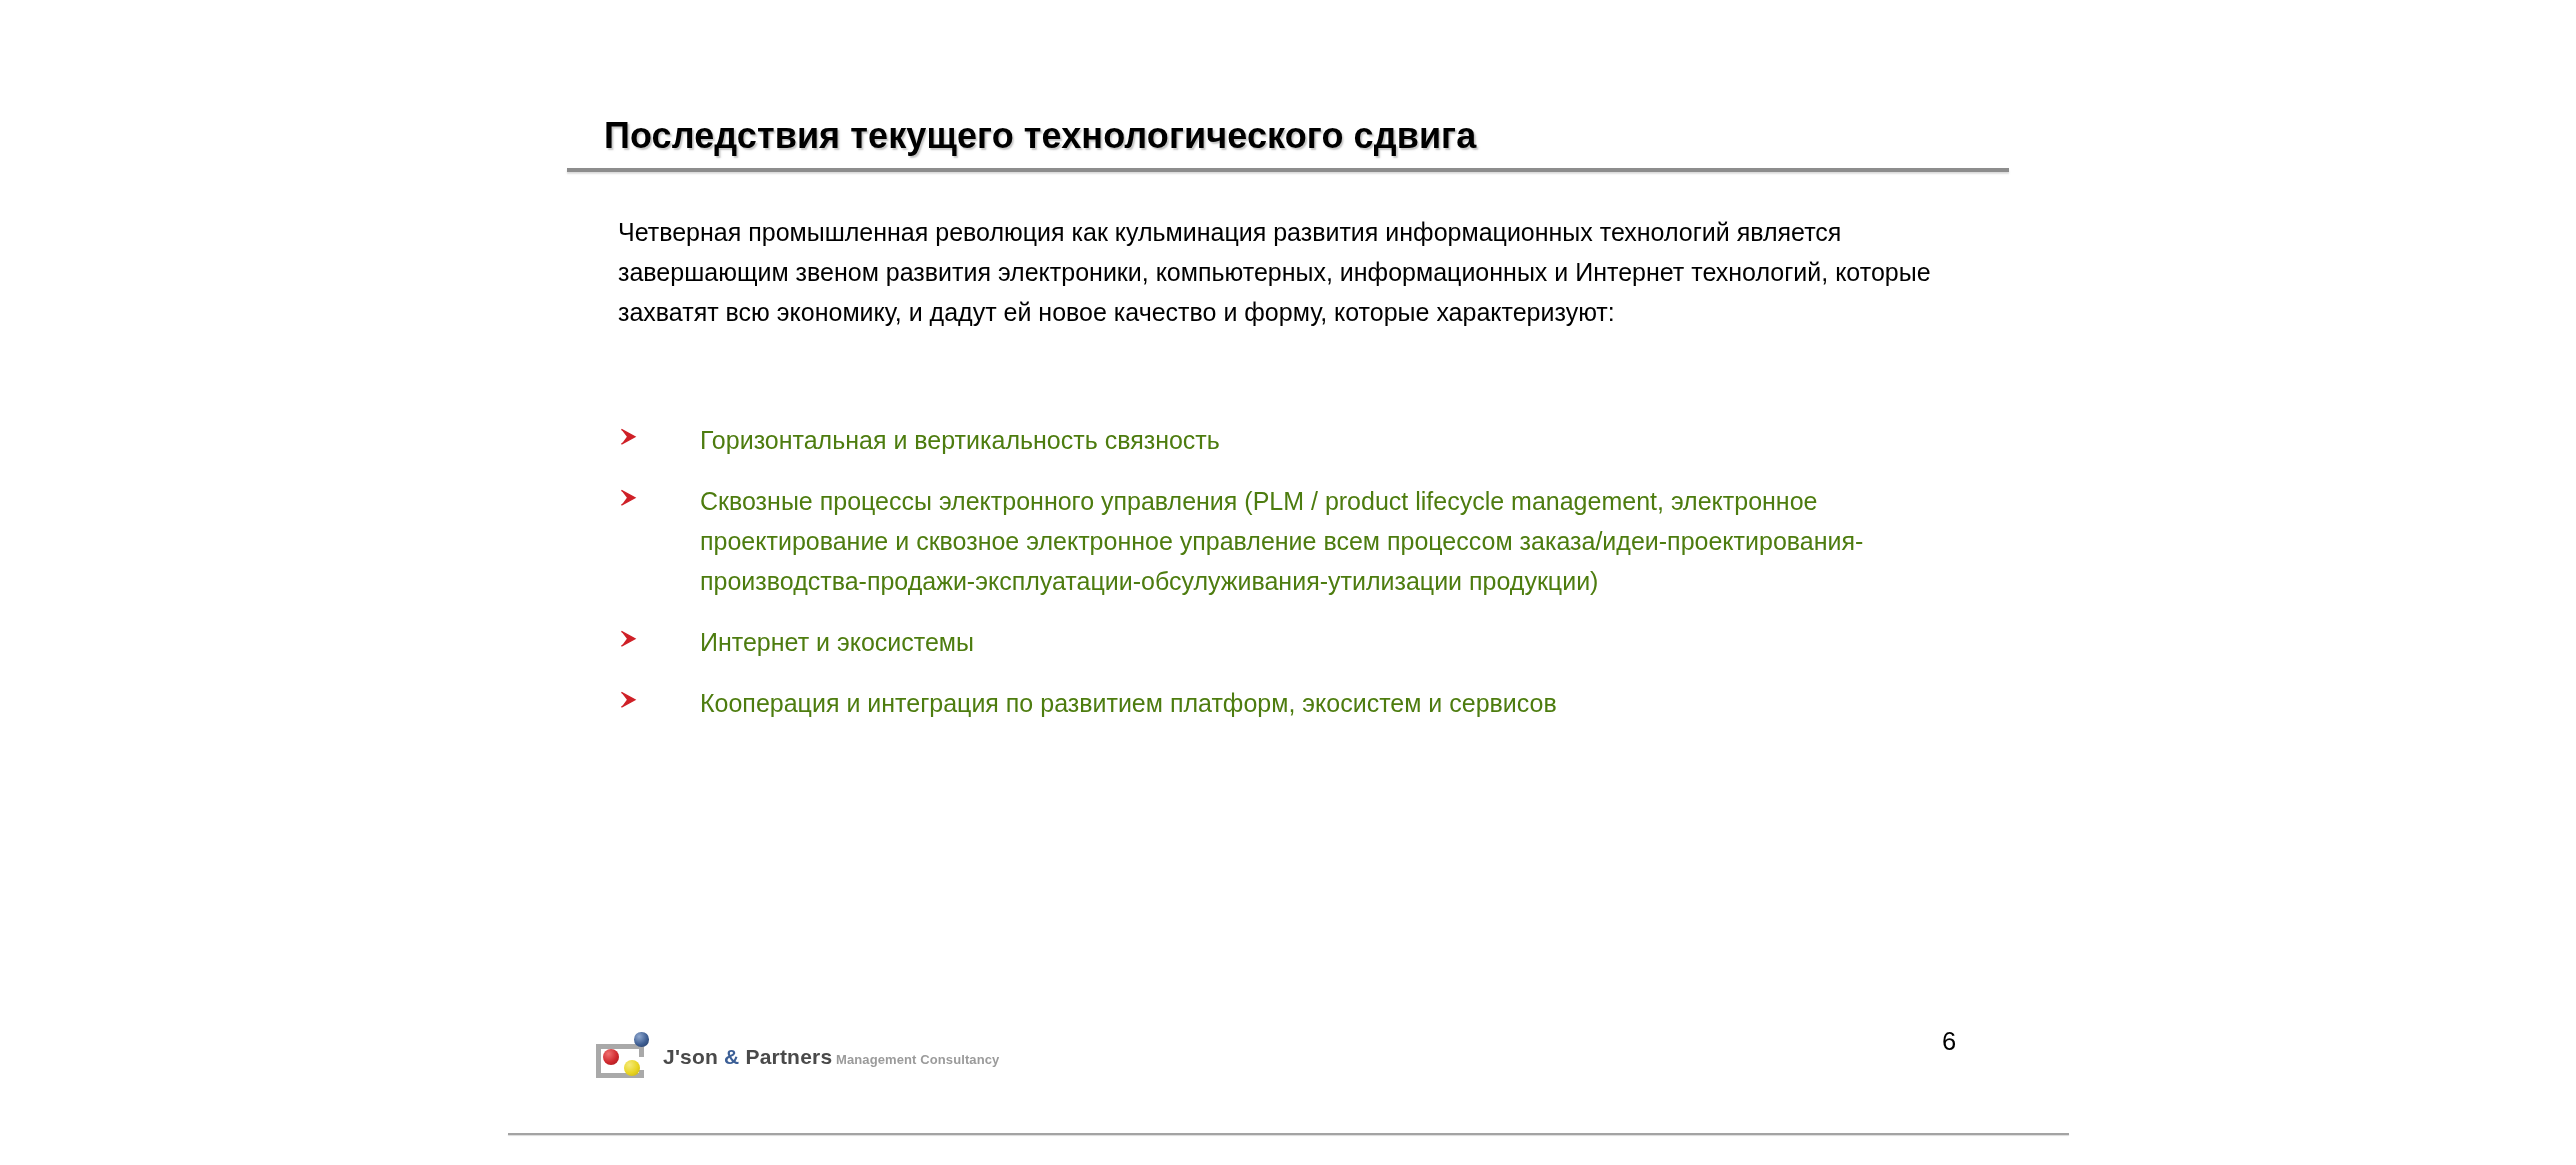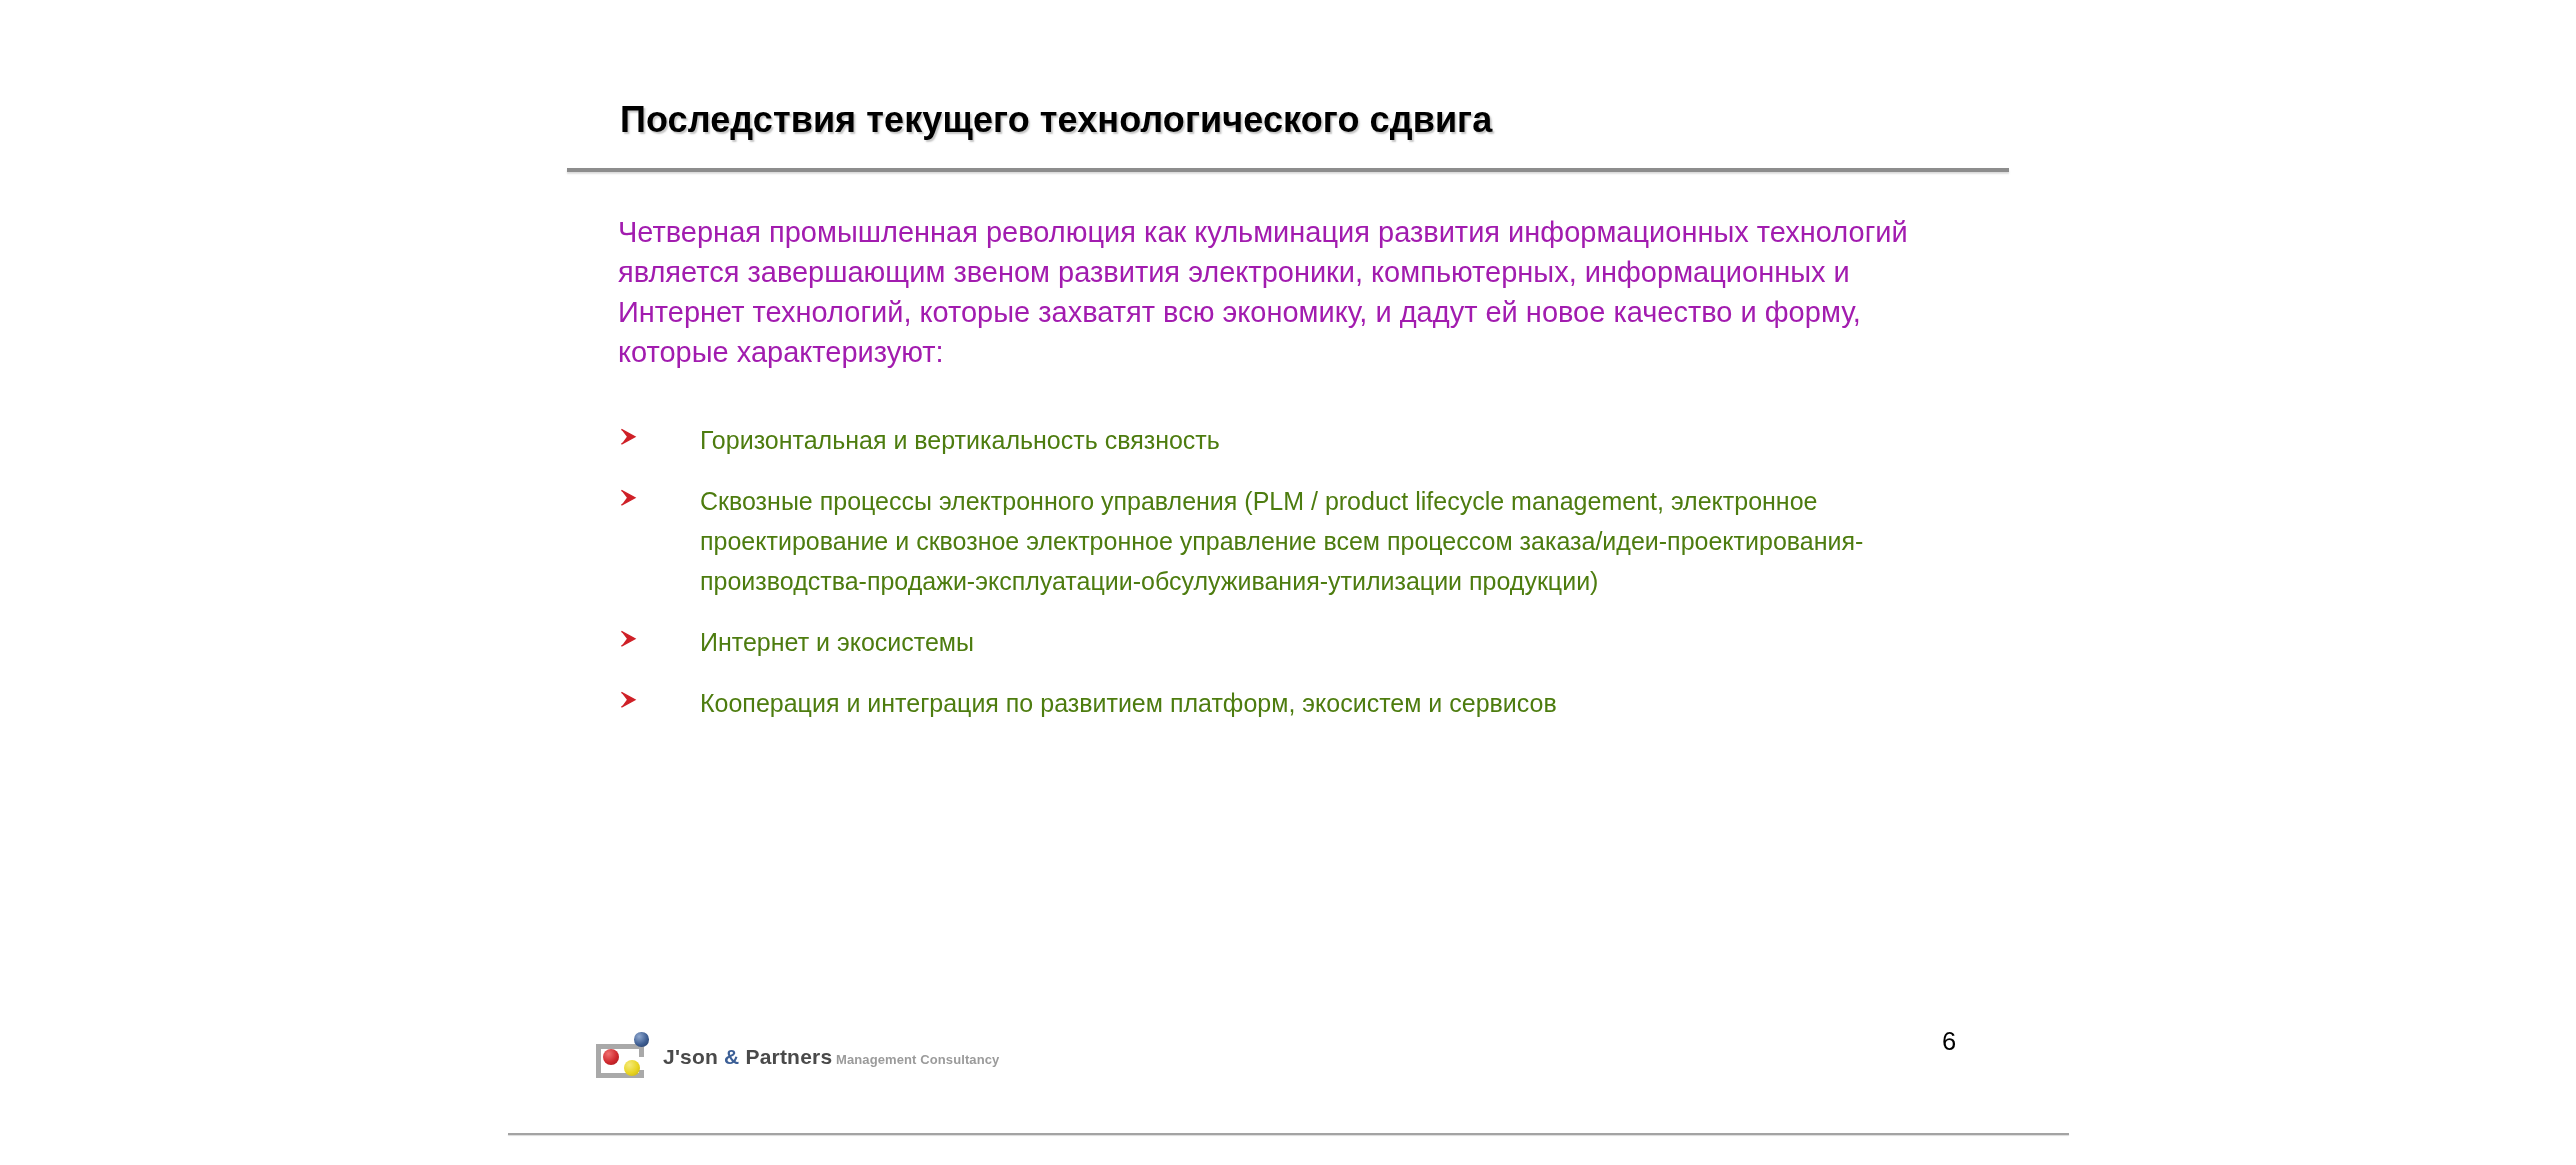--- a/index.html
+++ b/index.html
@@ -19,23 +19,22 @@
   .slide {
     position: absolute;
     inset: 0;
     background: #ffffff;
   }
 
   
   .title-block {
     position: absolute;
     left: 604px;
-    top: 100px;
+    top: 116px;
     width: 1412px;
-    margin-left: 16px;
   }
   .slide-title {
     font-size: 36px;
     font-weight: bold;
     line-height: 1.12;
     letter-spacing: 0.1px;
     color: #000000;
     text-shadow: 1.7px 1.7px 1.7px rgba(150,150,150,0.55);
     white-space: nowrap;
   }
@@ -48,23 +47,23 @@
     background: #8d8d8d;
     box-shadow: 0 1.7px 1.7px rgba(170,170,170,0.45);
   }
 
   
   .intro {
     position: absolute;
     left: 618px;
     top: 212px;
     width: 1348px;
-    font-size: 29px;
+    font-size: 25px;
     line-height: 40px;
-    color: #a21caf;
+    color: #000000;
   }
 
   
   .bullets {
     position: absolute;
     left: 618px;
     top: 420px;
     width: 1361px;
   }
   .bullet-row {

